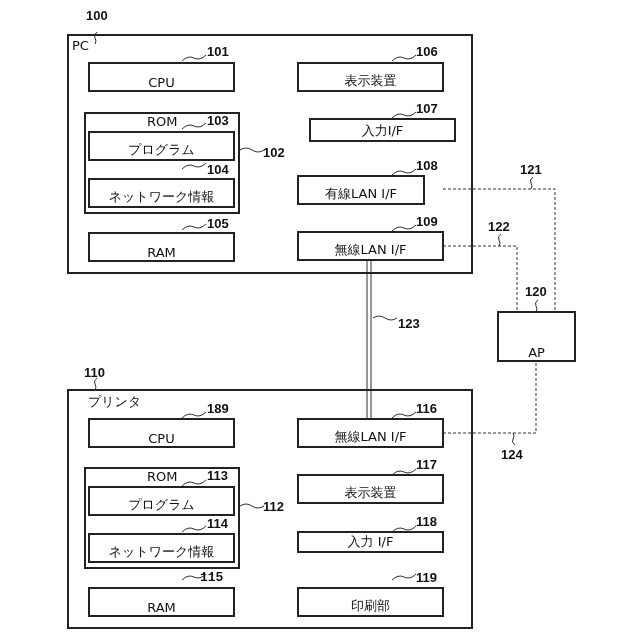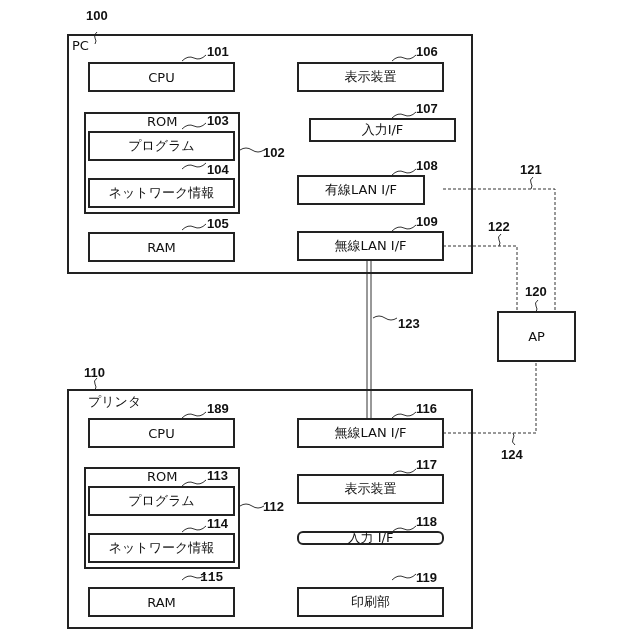--- a/index.html
+++ b/index.html
@@ -1,21 +1,21 @@
 <!DOCTYPE html>
 <html><head>
 <meta charset="utf-8">
 <style>
   html, body { margin:0; padding:0; background:#fff; }
   body { width:640px; height:640px; position:relative; overflow:hidden;
          font-family:"DejaVu Sans", "Liberation Sans", sans-serif; color:#111; }
   .box { position:absolute; border:2px solid #222; box-sizing:border-box; background:#fff; }
   .frame { position:absolute; border:2px solid #222; box-sizing:border-box; }
   .lbl { position:absolute; font-size:13px; white-space:nowrap; }
-  .ctr { display:flex; align-items:center; justify-content:center; font-size:13px; }
+  .ctr { display:flex; align-items:flex-end; justify-content:center; font-size:13px; }
   .ref { position:absolute; font-size:13px; font-weight:bold; font-family:"Liberation Sans", sans-serif; }
   svg.lines { position:absolute; left:0; top:0; }
 </style>
 </head>
 <body>
 
 <svg class="lines" width="640" height="640">
 
   <g fill="none" stroke="#333" stroke-width="1" stroke-dasharray="3,2">
     <polyline points="443,189 555,189 555,312"></polyline>
@@ -144,19 +144,19 @@
 
 <span class="ref" style="left:416px;top:401px;">116</span>
 <div class="box ctr" style="left:297px;top:418px;width:147px;height:30px;">
     <span>無線LAN I/F</span>
   </div>
 <span class="ref" style="left:416px;top:457px;">117</span>
 <div class="box ctr" style="left:297px;top:474px;width:147px;height:30px;">
     <span>表示装置</span>
   </div>
 <span class="ref" style="left:416px;top:514px;">118</span>
-<div class="box ctr" style="left:297px;top:531px;width:147px;height:14px;border-radius:6px;">
+<div class="box ctr" style="left:297px;top:531px;width:147px;height:22px;">
     <span>入力 I/F</span>
   </div>
 <span class="ref" style="left:416px;top:570px;">119</span>
 <div class="box ctr" style="left:297px;top:587px;width:147px;height:30px;">
     <span>印刷部</span>
   </div>
 
 </body></html>

